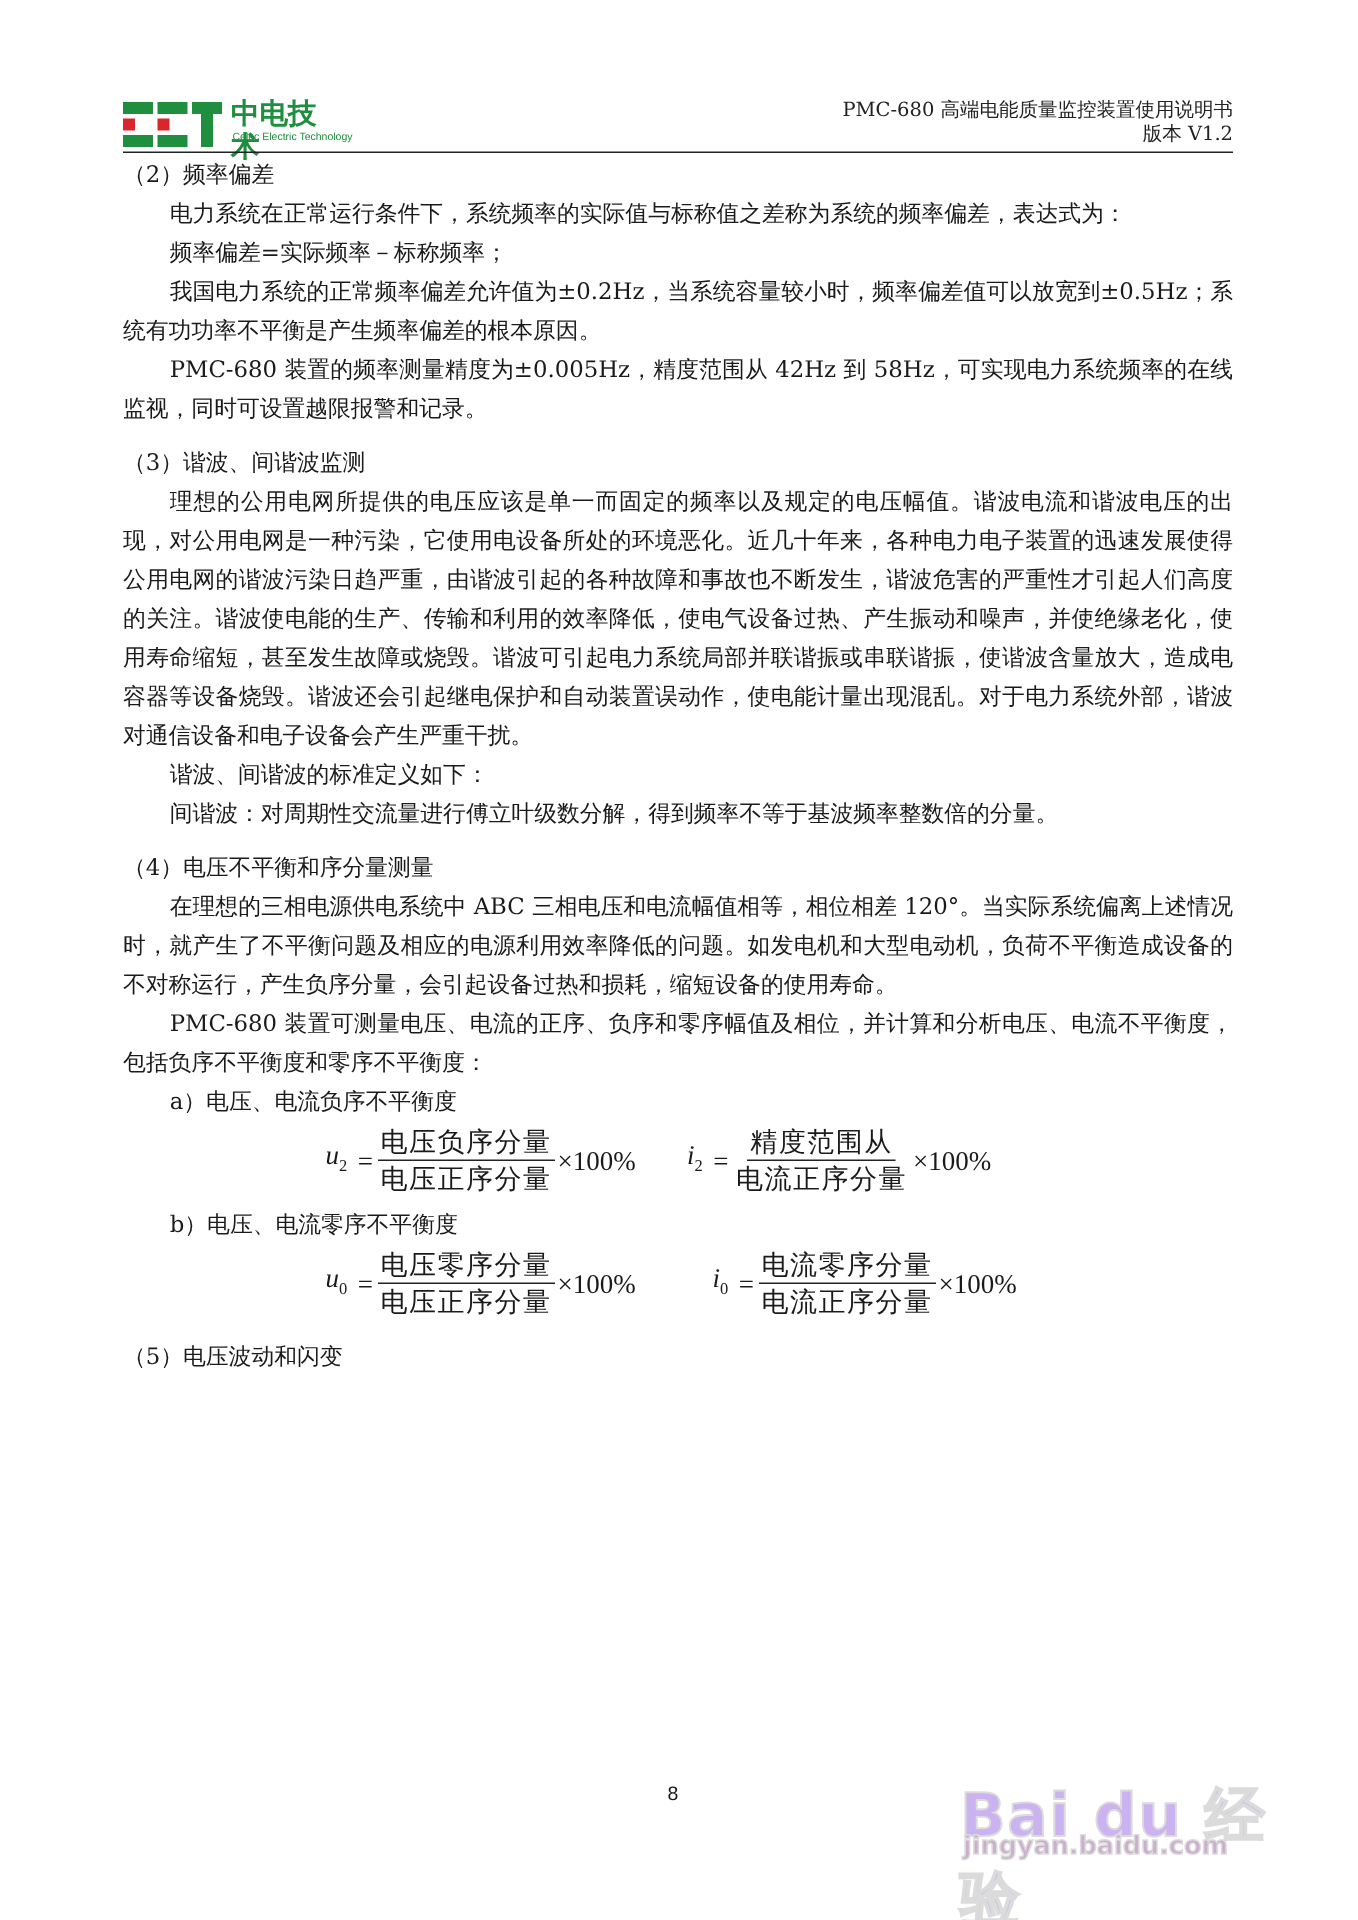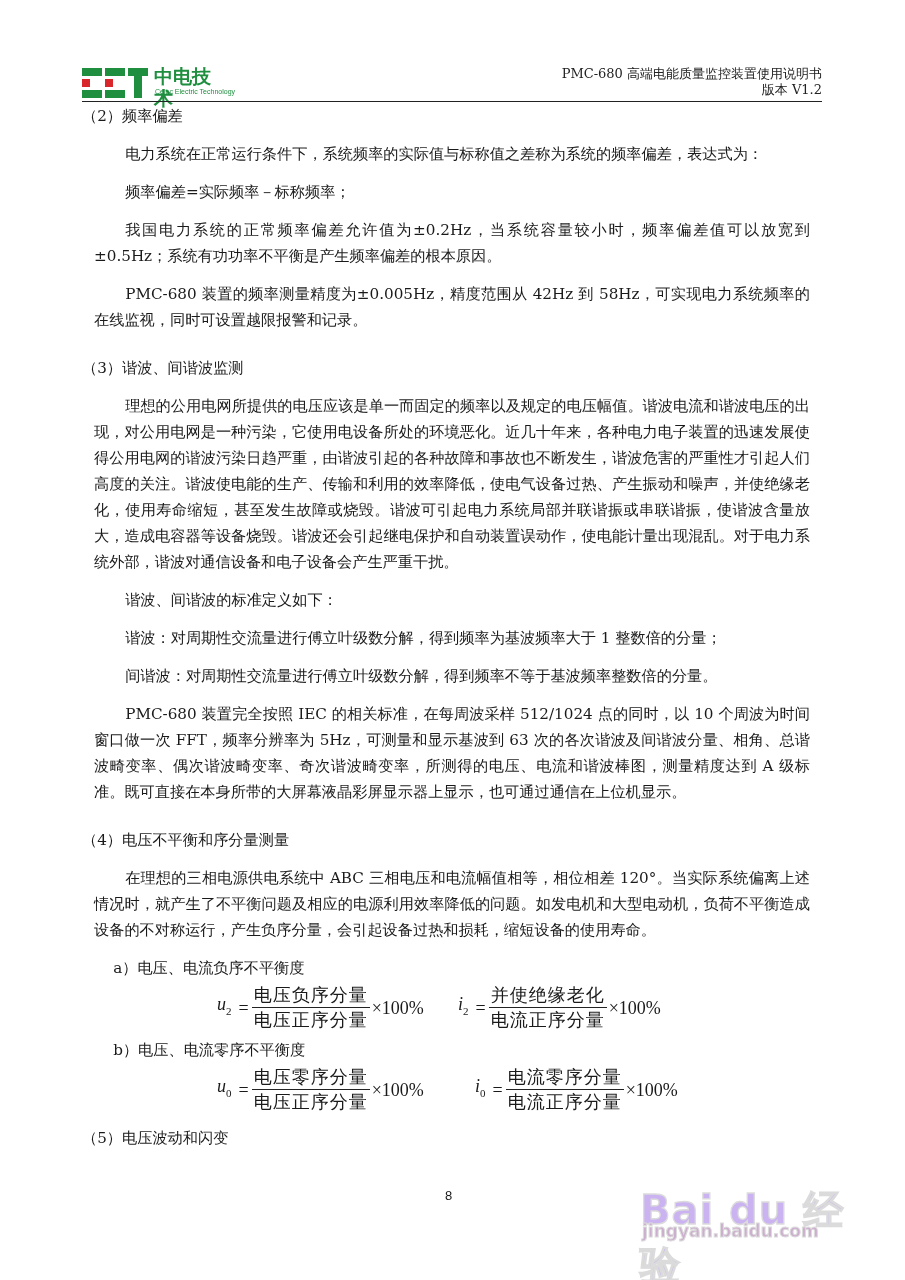--- a/index.html
+++ b/index.html
@@ -20,21 +20,21 @@
     .logo-en { position: absolute; left: 73px; top: 22px; font-family: "Liberation Sans", sans-serif;
                font-size: 7px; color: #1f8f3f; line-height: 8px; white-space: nowrap; }
     .header-title { position: absolute; right: 0; top: 4px; font-size: 13px; line-height: 16px;
                     text-align: right; white-space: nowrap; color: #222; }
     .header-version { position: absolute; right: 0; top: 20px; font-size: 13px; line-height: 16px;
                       text-align: right; white-space: nowrap; color: #222; }
 
     
     .content { position: absolute; left: 82px; top: 103px; width: 740px; font-size: 15.2px; line-height: 26px; }
     .h { margin: 0; font-weight: normal; font-size: 15.2px; line-height: 26px; margin-left: 0; }
-    .p { margin: 12px; text-indent: 2.05em; text-align: justify; }
+    .p { margin: 0; text-indent: 2.05em; text-align: justify; }
     .p-noindent { margin: 0; padding-left: 2.05em; }
     .gap { height: 10px; }
     .small-gap { height: 6px; }
 
     
     .formula-row { position: relative; height: 56px; }
     .formula { position: absolute; top: 2px; display: flex; align-items: center; font-family: "Liberation Serif", "DejaVu Serif", serif; }
     .formula .lhs { font-size: 18px; font-style: italic; margin-right: 4px; }
     .formula .lhs sub { font-size: 11px; font-style: normal; }
     .formula .eq { font-size: 18px; margin: 0 3px; }
@@ -84,44 +84,43 @@
     <div class="h">（2）频率偏差</div>
     <p class="p">电力系统在正常运行条件下，系统频率的实际值与标称值之差称为系统的频率偏差，表达式为：</p>
     <p class="p">频率偏差=实际频率－标称频率；</p>
     <p class="p">我国电力系统的正常频率偏差允许值为±0.2Hz，当系统容量较小时，频率偏差值可以放宽到±0.5Hz；系统有功功率不平衡是产生频率偏差的根本原因。</p>
     <p class="p">PMC-680 装置的频率测量精度为±0.005Hz，精度范围从 42Hz 到 58Hz，可实现电力系统频率的在线监视，同时可设置越限报警和记录。</p>
 
     <div class="gap"></div>
     <div class="h">（3）谐波、间谐波监测</div>
     <p class="p">理想的公用电网所提供的电压应该是单一而固定的频率以及规定的电压幅值。谐波电流和谐波电压的出现，对公用电网是一种污染，它使用电设备所处的环境恶化。近几十年来，各种电力电子装置的迅速发展使得公用电网的谐波污染日趋严重，由谐波引起的各种故障和事故也不断发生，谐波危害的严重性才引起人们高度的关注。谐波使电能的生产、传输和利用的效率降低，使电气设备过热、产生振动和噪声，并使绝缘老化，使用寿命缩短，甚至发生故障或烧毁。谐波可引起电力系统局部并联谐振或串联谐振，使谐波含量放大，造成电容器等设备烧毁。谐波还会引起继电保护和自动装置误动作，使电能计量出现混乱。对于电力系统外部，谐波对通信设备和电子设备会产生严重干扰。</p>
     <p class="p">谐波、间谐波的标准定义如下：</p>
-    <p class="p">谐波：对周期性交流量进行傅立叶级数分解，得到频率为基波频率大于 1 整数倍的分量；</p>
     <p class="p">间谐波：对周期性交流量进行傅立叶级数分解，得到频率不等于基波频率整数倍的分量。</p>
-    <p class="p">PMC-680 装置完全按照 IEC 的相关标准，在每周波采样 512/1024 点的同时，以 10 个周波为时间窗口做一次 FFT，频率分辨率为 5Hz，可测量和显示基波到 63 次的各次谐波及间谐波分量、相角、总谐波畸变率、偶次谐波畸变率、奇次谐波畸变率，所测得的电压、电流和谐波棒图，测量精度达到 A 级标准。既可直接在本身所带的大屏幕液晶彩屏显示器上显示，也可通过通信在上位机显示。</p>
 
     <div class="gap"></div>
     <div class="h">（4）电压不平衡和序分量测量</div>
     <p class="p">在理想的三相电源供电系统中 ABC 三相电压和电流幅值相等，相位相差 120°。当实际系统偏离上述情况时，就产生了不平衡问题及相应的电源利用效率降低的问题。如发电机和大型电动机，负荷不平衡造成设备的不对称运行，产生负序分量，会引起设备过热和损耗，缩短设备的使用寿命。</p>
+    <p class="p">PMC-680 装置可测量电压、电流的正序、负序和零序幅值及相位，并计算和分析电压、电流不平衡度，包括负序不平衡度和零序不平衡度：</p>
 
     <p class="p-noindent">a）电压、电流负序不平衡度</p>
     <div class="formula-row">
       <div class="formula" style="left:135px;">
         <span class="lhs"><span>u</span><sub>2</sub></span>
         <span class="eq">=</span>
         <span class="frac">
           <span class="num">电压负序分量</span>
           <span class="den">电压正序分量</span>
         </span>
         <span class="mul">×100%</span>
       </div>
       <div class="formula" style="left:376px;">
         <span class="lhs"><span>i</span><sub>2</sub></span>
         <span class="eq">=</span>
         <span class="frac">
-          <span class="num">并使绝缘老化</span>
+          <span class="num">精度范围从</span>
           <span class="den">电流正序分量</span>
         </span>
         <span class="mul">×100%</span>
       </div>
     </div>
 
     <p class="p-noindent">b）电压、电流零序不平衡度</p>
     <div class="formula-row">
       <div class="formula" style="left:135px;">
         <span class="lhs"><span>u</span><sub>0</sub></span>

